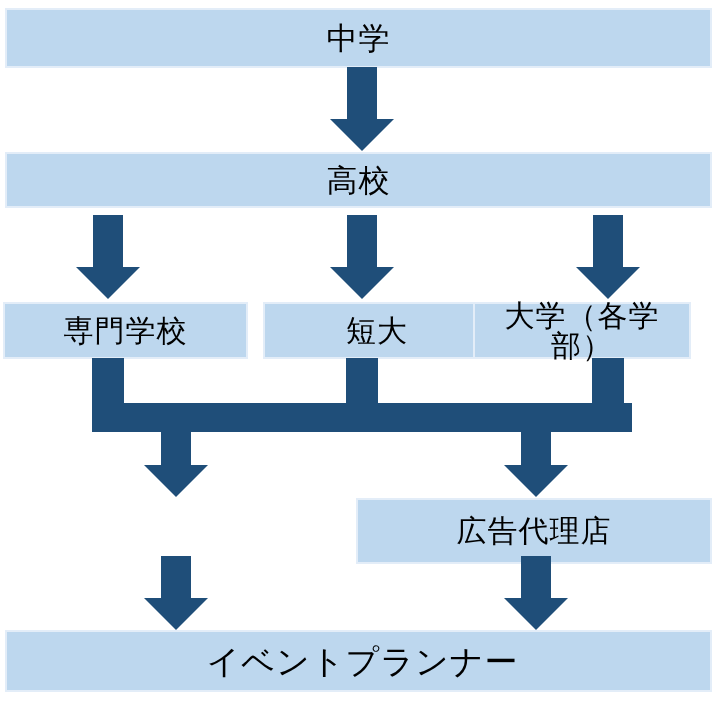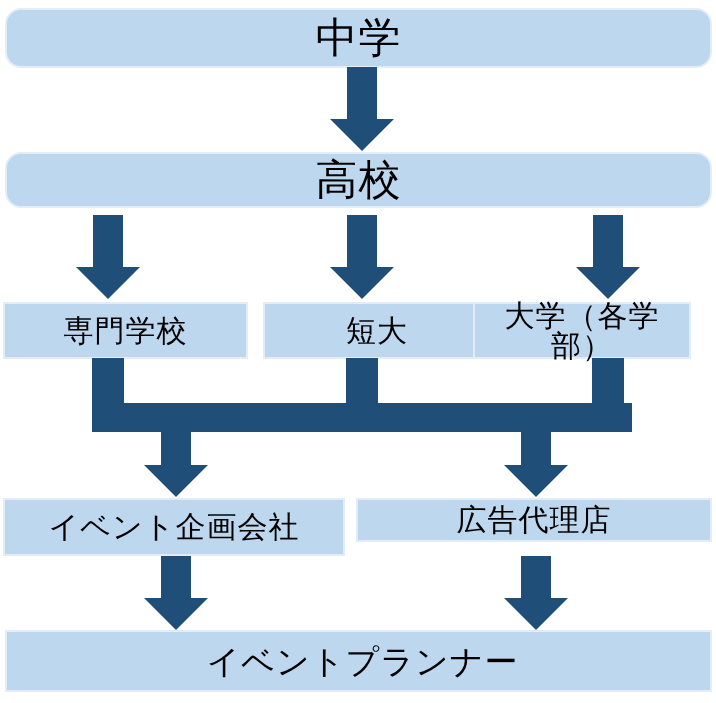--- a/index.html
+++ b/index.html
@@ -24,21 +24,21 @@
     border: 2px solid #e3edf8;
     box-sizing: border-box;
     display: flex;
     align-items: center;
     justify-content: center;
     text-align: center;
     line-height: 1;
     letter-spacing: 1px;
   }
   .bar  { left: 5px; width: 707px; }
-  .fs31 { font-size: 42px; border-radius: 16px; }
+  .fs31 { font-size: 31px; }
   .fs30 { font-size: 30px; }
   .fs33 { font-size: 33px; padding-left: 8px; }
   .arrow {
     position: absolute;
     width: 64px;
     display: flex;
     flex-direction: column;
     align-items: center;
   }
   .arrow .shaft {
@@ -104,24 +104,21 @@
 
   <div class="arrow" style="left:144px; top:432px;">
     <div class="shaft" style="height:33px"></div>
     <div class="head"></div>
   </div>
   <div class="arrow" style="left:504px; top:432px;">
     <div class="shaft" style="height:33px"></div>
     <div class="head"></div>
   </div>
 
-  <div class="node fs30" style="left:3px; top:498px; width:342px; height:58px;">
-    <span>イベント企画会社</span>
-  </div>
-  <div class="node fs30" style="left:356px; top:498px; width:356px; height:44px;">
+  <div class="node fs30" style="left:356px; top:498px; width:356px; height:66px;">
     <span>広告代理店</span>
   </div>
 
   <div class="arrow" style="left:144px; top:556px;">
     <div class="shaft" style="height:42px"></div>
     <div class="head"></div>
   </div>
   <div class="arrow" style="left:504px; top:556px;">
     <div class="shaft" style="height:42px"></div>
     <div class="head"></div>

